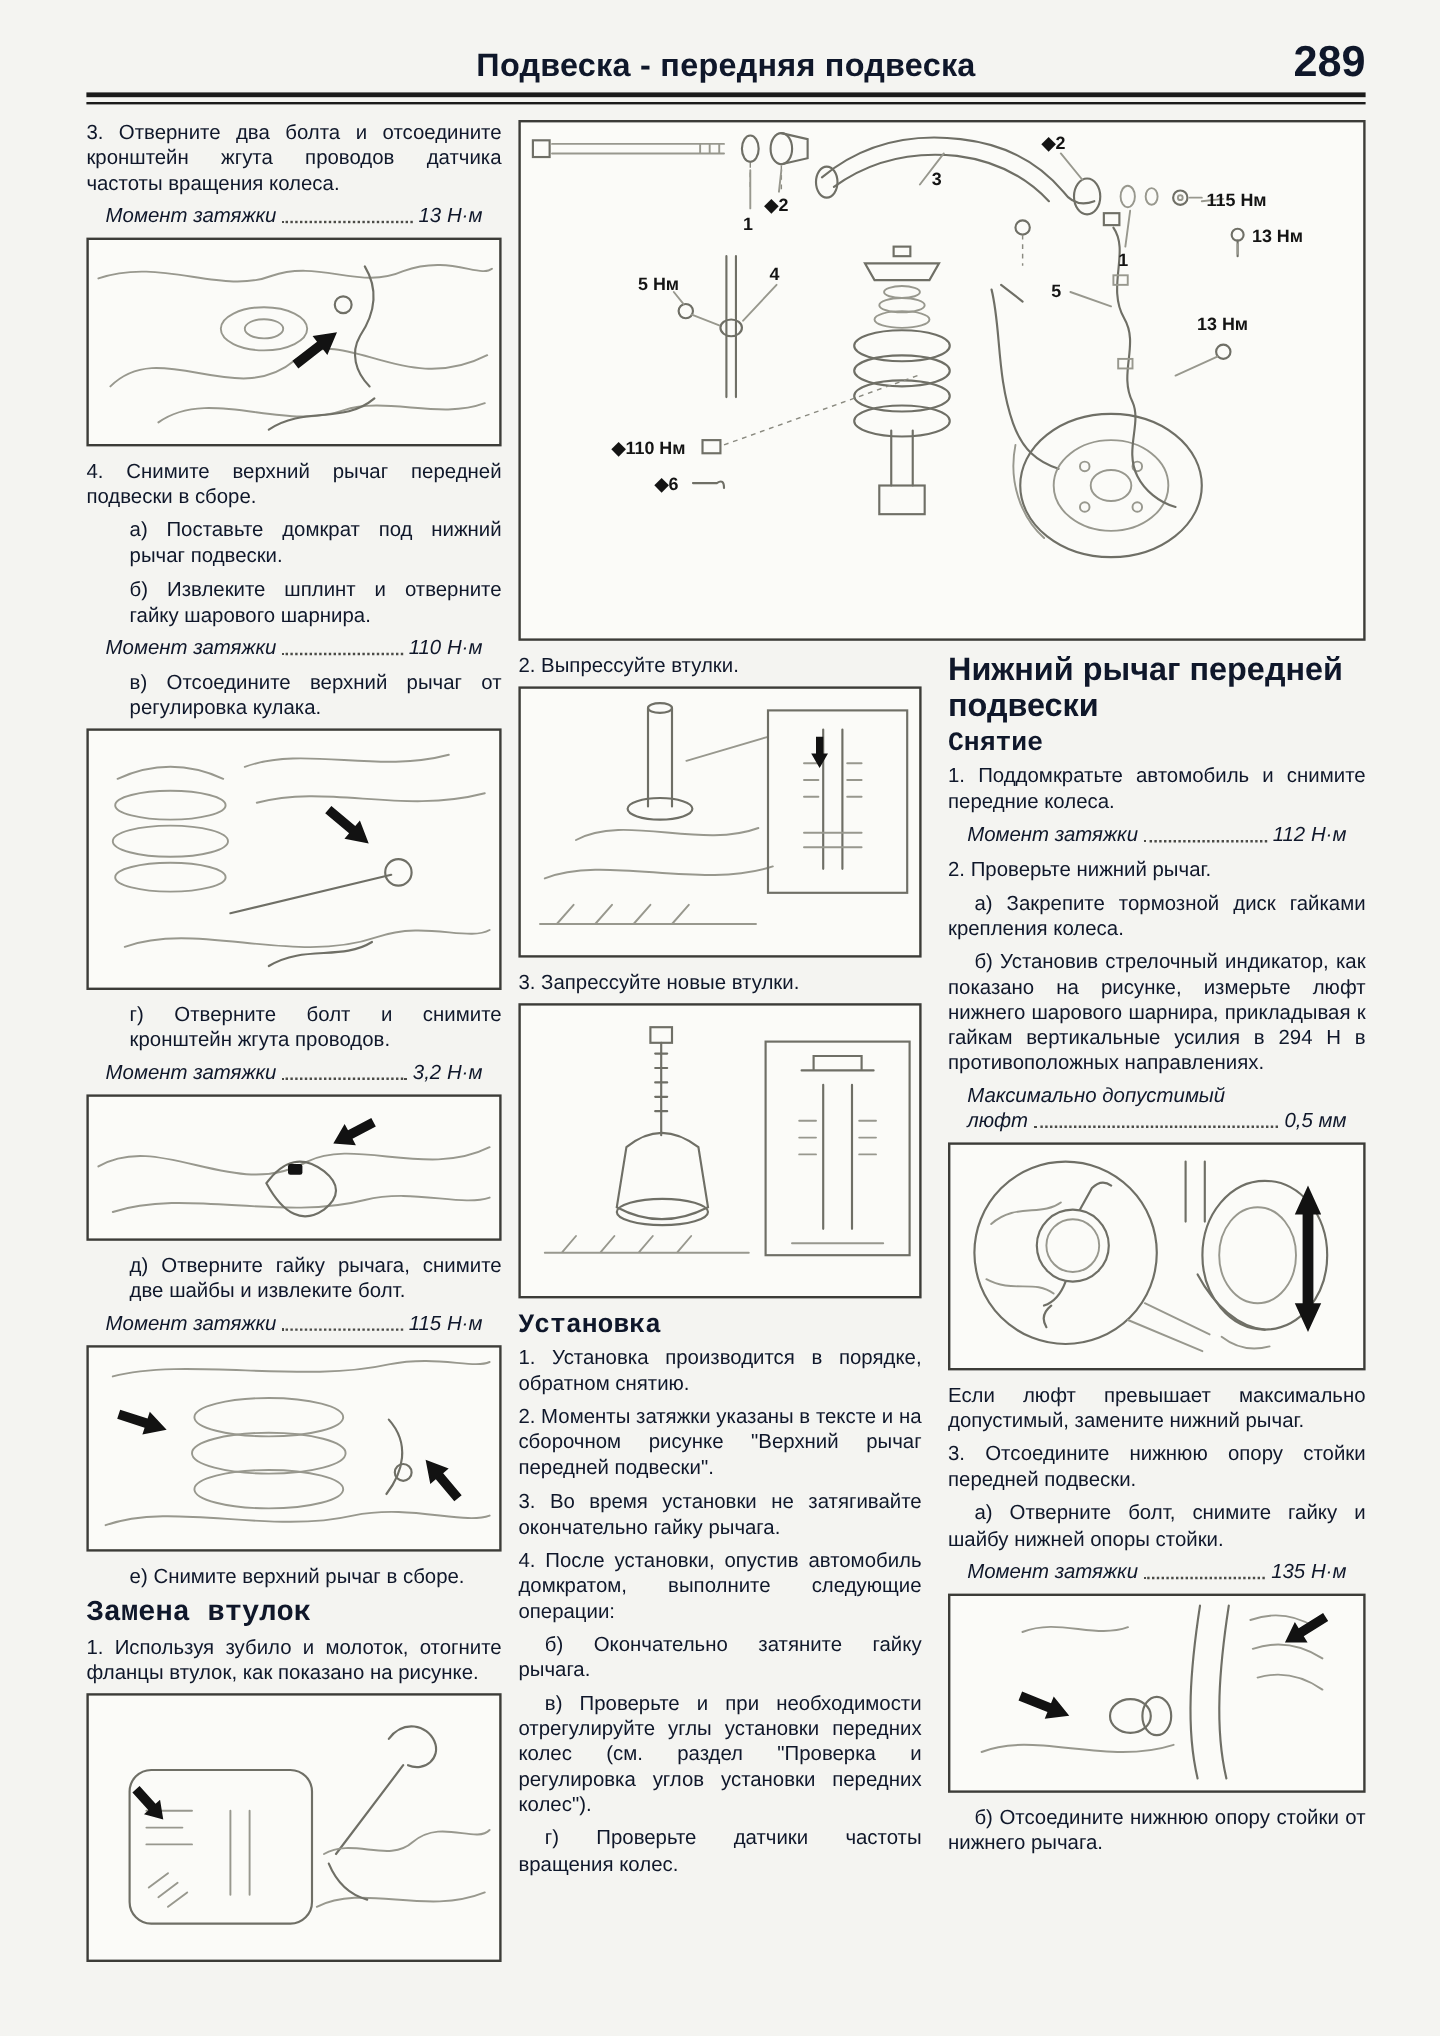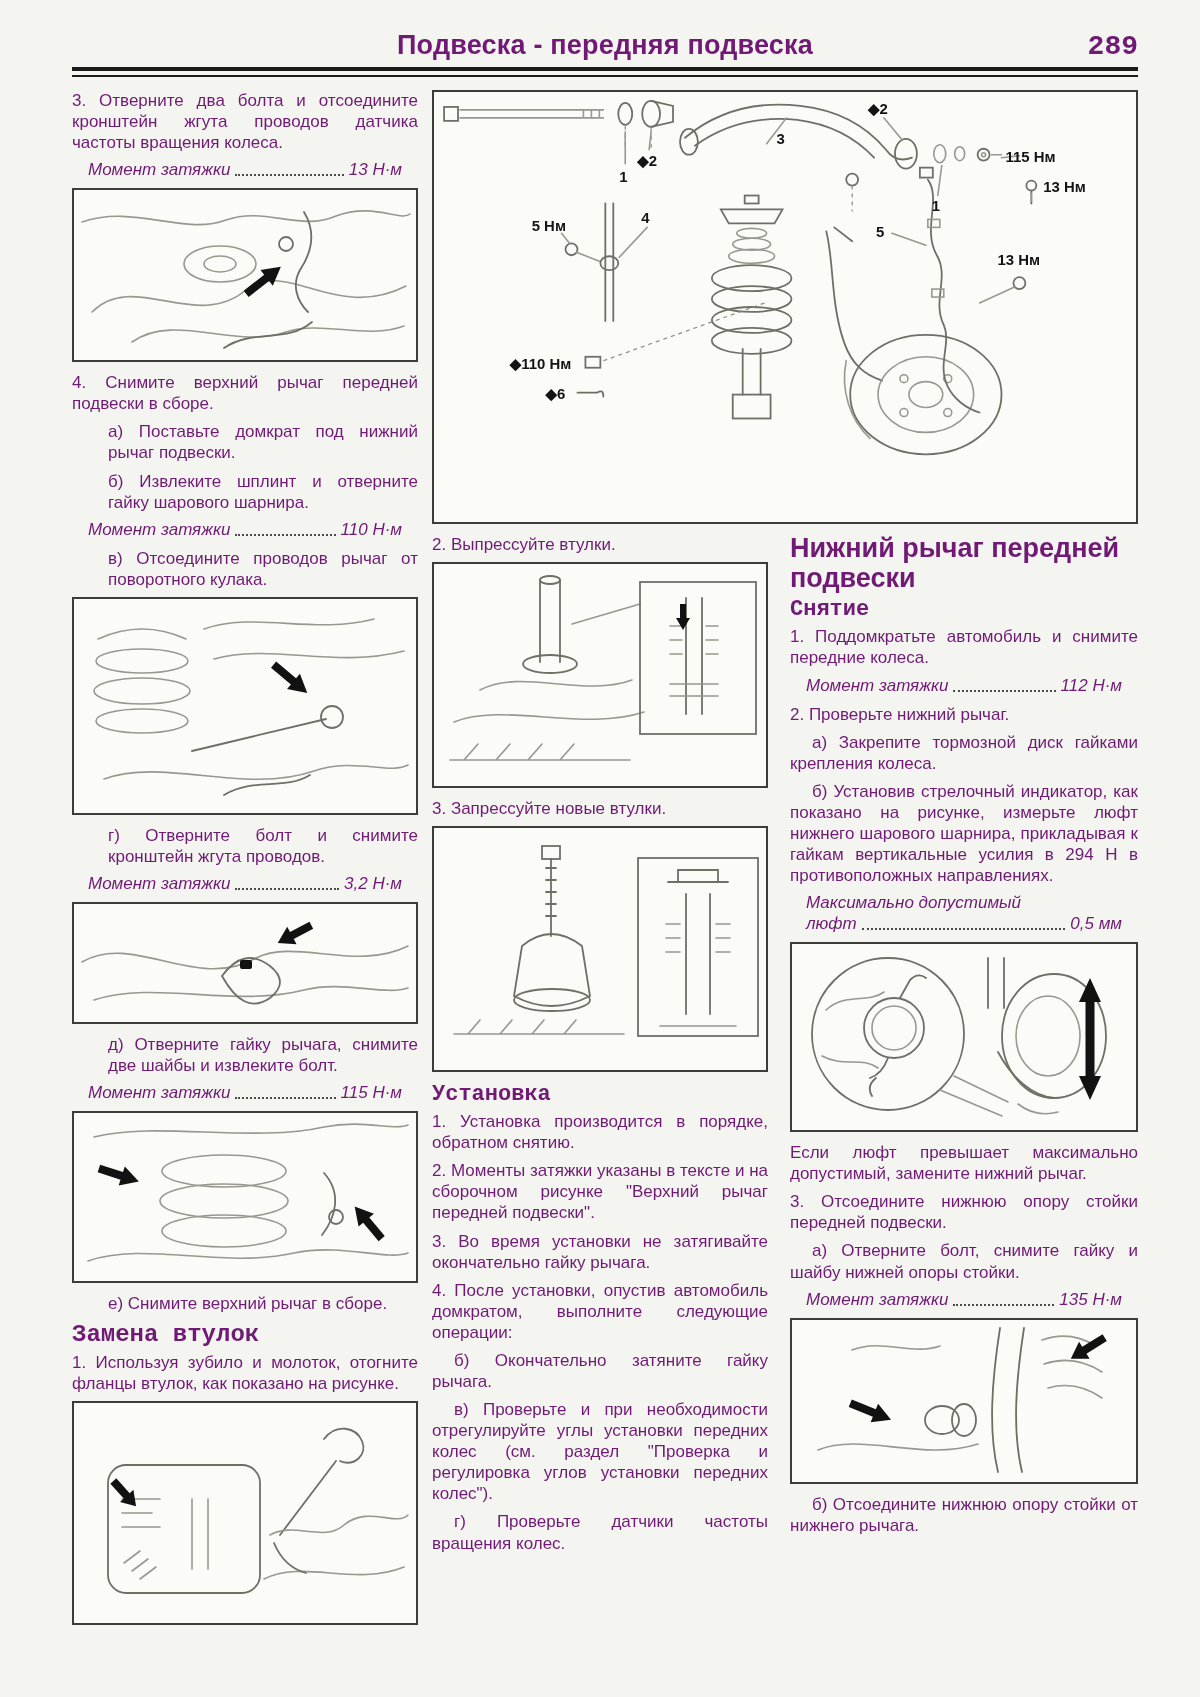--- a/index.html
+++ b/index.html
@@ -1,21 +1,21 @@
 <!DOCTYPE html>
 <html><head>
 <meta charset="utf-8">
 <style>
   html,body{margin:0;padding:0;background:#e7e7e4;}
   .page{position:relative;width:1200px;height:1697px;margin:0 auto;background:#f4f4f1;
-        box-sizing:border-box;padding:30px 62px 14px 72px;color:#701a75;
+        box-sizing:border-box;padding:30px 62px 14px 72px;color:#0f172a;
         font-family:"Liberation Sans",sans-serif;overflow:hidden;}
   .hdr{display:grid;grid-template-columns:1fr auto 1fr;align-items:baseline;}
   .hdr-title{grid-column:2;font-size:27px;font-weight:bold;letter-spacing:.2px;}
-  .hdr-num{justify-self:end;font-size:28px;font-weight:bold;font-family:Liberation Mono, monospace;}
+  .hdr-num{justify-self:end;font-size:36px;font-weight:bold;}
   .rule{margin-top:5px;height:4px;border-top:4px solid #1b1b1b;border-bottom:2px solid #1b1b1b;}
   .cols{display:flex;gap:14px;margin-top:13px;}
   .col-left{width:346px;flex:none;}
   .col-rest{flex:1;min-width:0;}
   p.b{font-size:17px;line-height:1.24;text-align:justify;margin:0 0 7px;}
   p.sub{margin-left:36px;}
   p.hang{text-indent:22px;}
   .h-big{font-size:27px;line-height:1.1;font-weight:bold;margin:0 0 4px;}
   .h-sec{font-size:22px;font-weight:bold;margin:4px 0 4px;font-family:Liberation Mono, monospace;}
   .tq{display:flex;align-items:flex-end;font-style:italic;font-size:17px;margin:1px 16px 8px;}
@@ -69,21 +69,21 @@
       </div>
 
       <p class="b">4. Снимите верхний рычаг передней подвески в сборе.</p>
       <p class="b sub">а) Поставьте домкрат под нижний рычаг подвески.</p>
       <p class="b sub">б) Извлеките шплинт и отверните гайку шарового шарнира.</p>
       <div class="tq">
         <span>Момент затяжки</span>
         <span class="lead"></span>
         <span>110 Н·м</span>
       </div>
-      <p class="b sub">в) Отсоедините проводов рычаг от поворотного кулака.</p>
+      <p class="b sub">в) Отсоедините верхний рычаг от регулировка кулака.</p>
 
       <div class="fig">
         <svg viewBox="0 0 342 214" width="342" height="214">
           <path class="sk" d="M24 40 q44 -20 88 0"></path>
             <ellipse class="sk" cx="68" cy="62" rx="46" ry="12"></ellipse>
           <ellipse class="sk" cx="68" cy="92" rx="48" ry="13"></ellipse>
             <ellipse class="sk" cx="68" cy="122" rx="46" ry="12"></ellipse>
           <path class="sk" d="M130 30 C180 12 240 36 300 20 M140 60 C200 44 260 70 330 52"></path>
           <path class="sk2" d="M118 152 L252 120"></path>
             <circle class="sk2" cx="258" cy="118" r="11"></circle>

